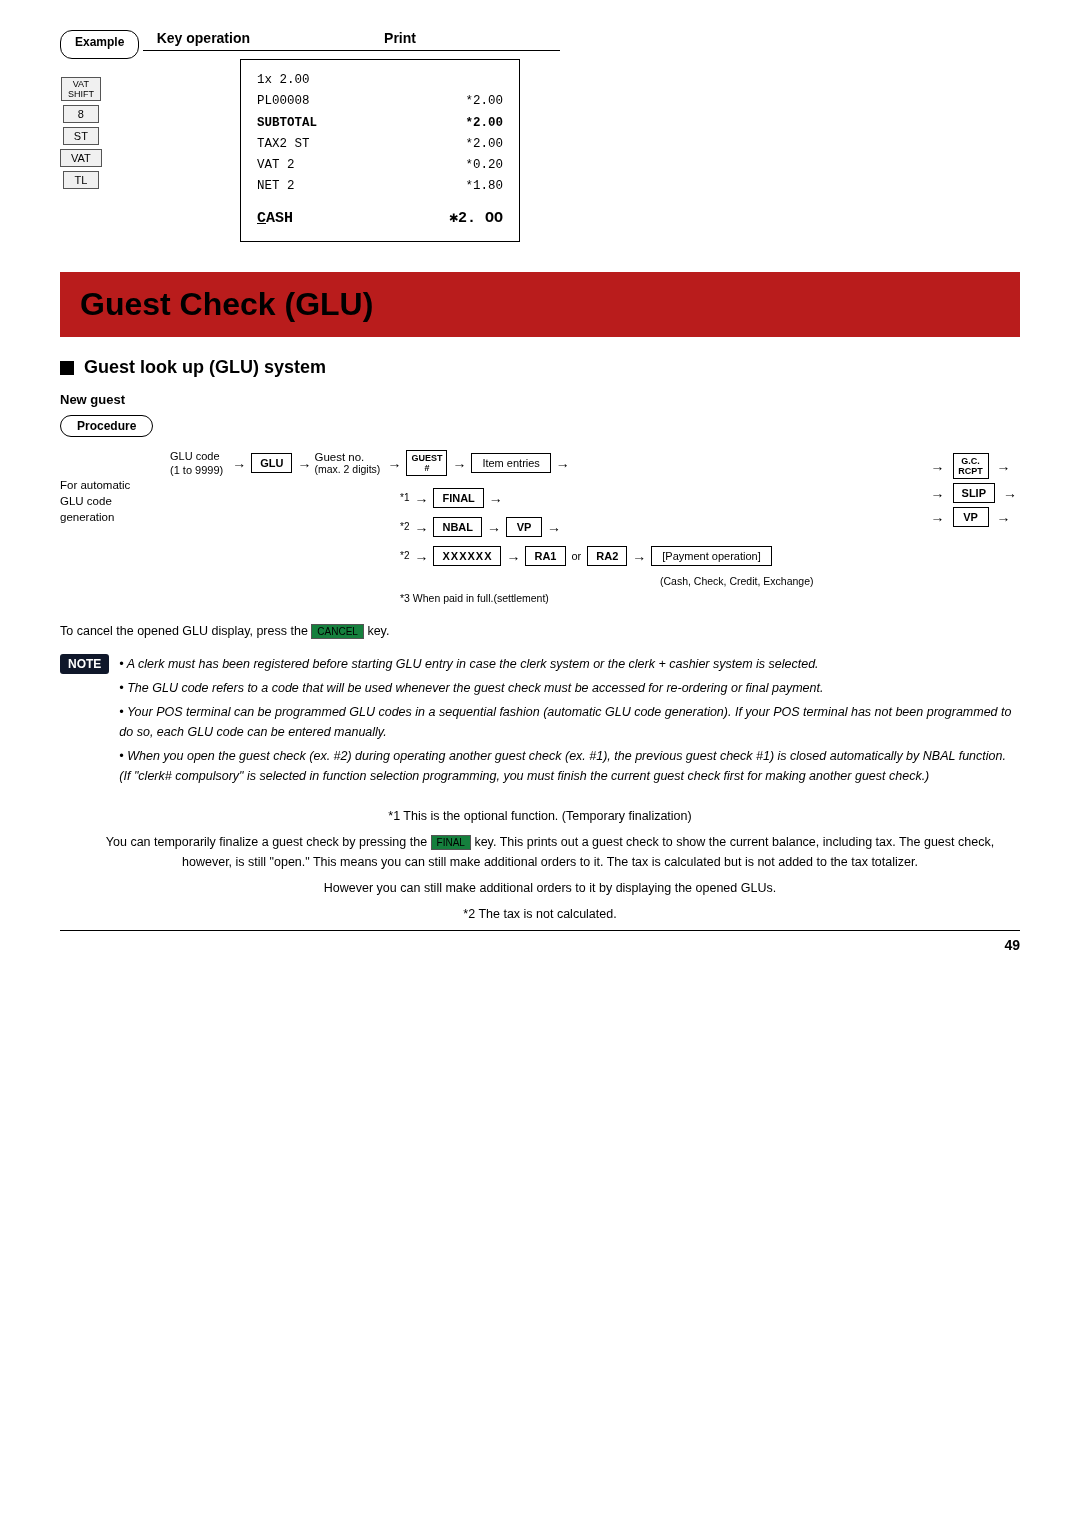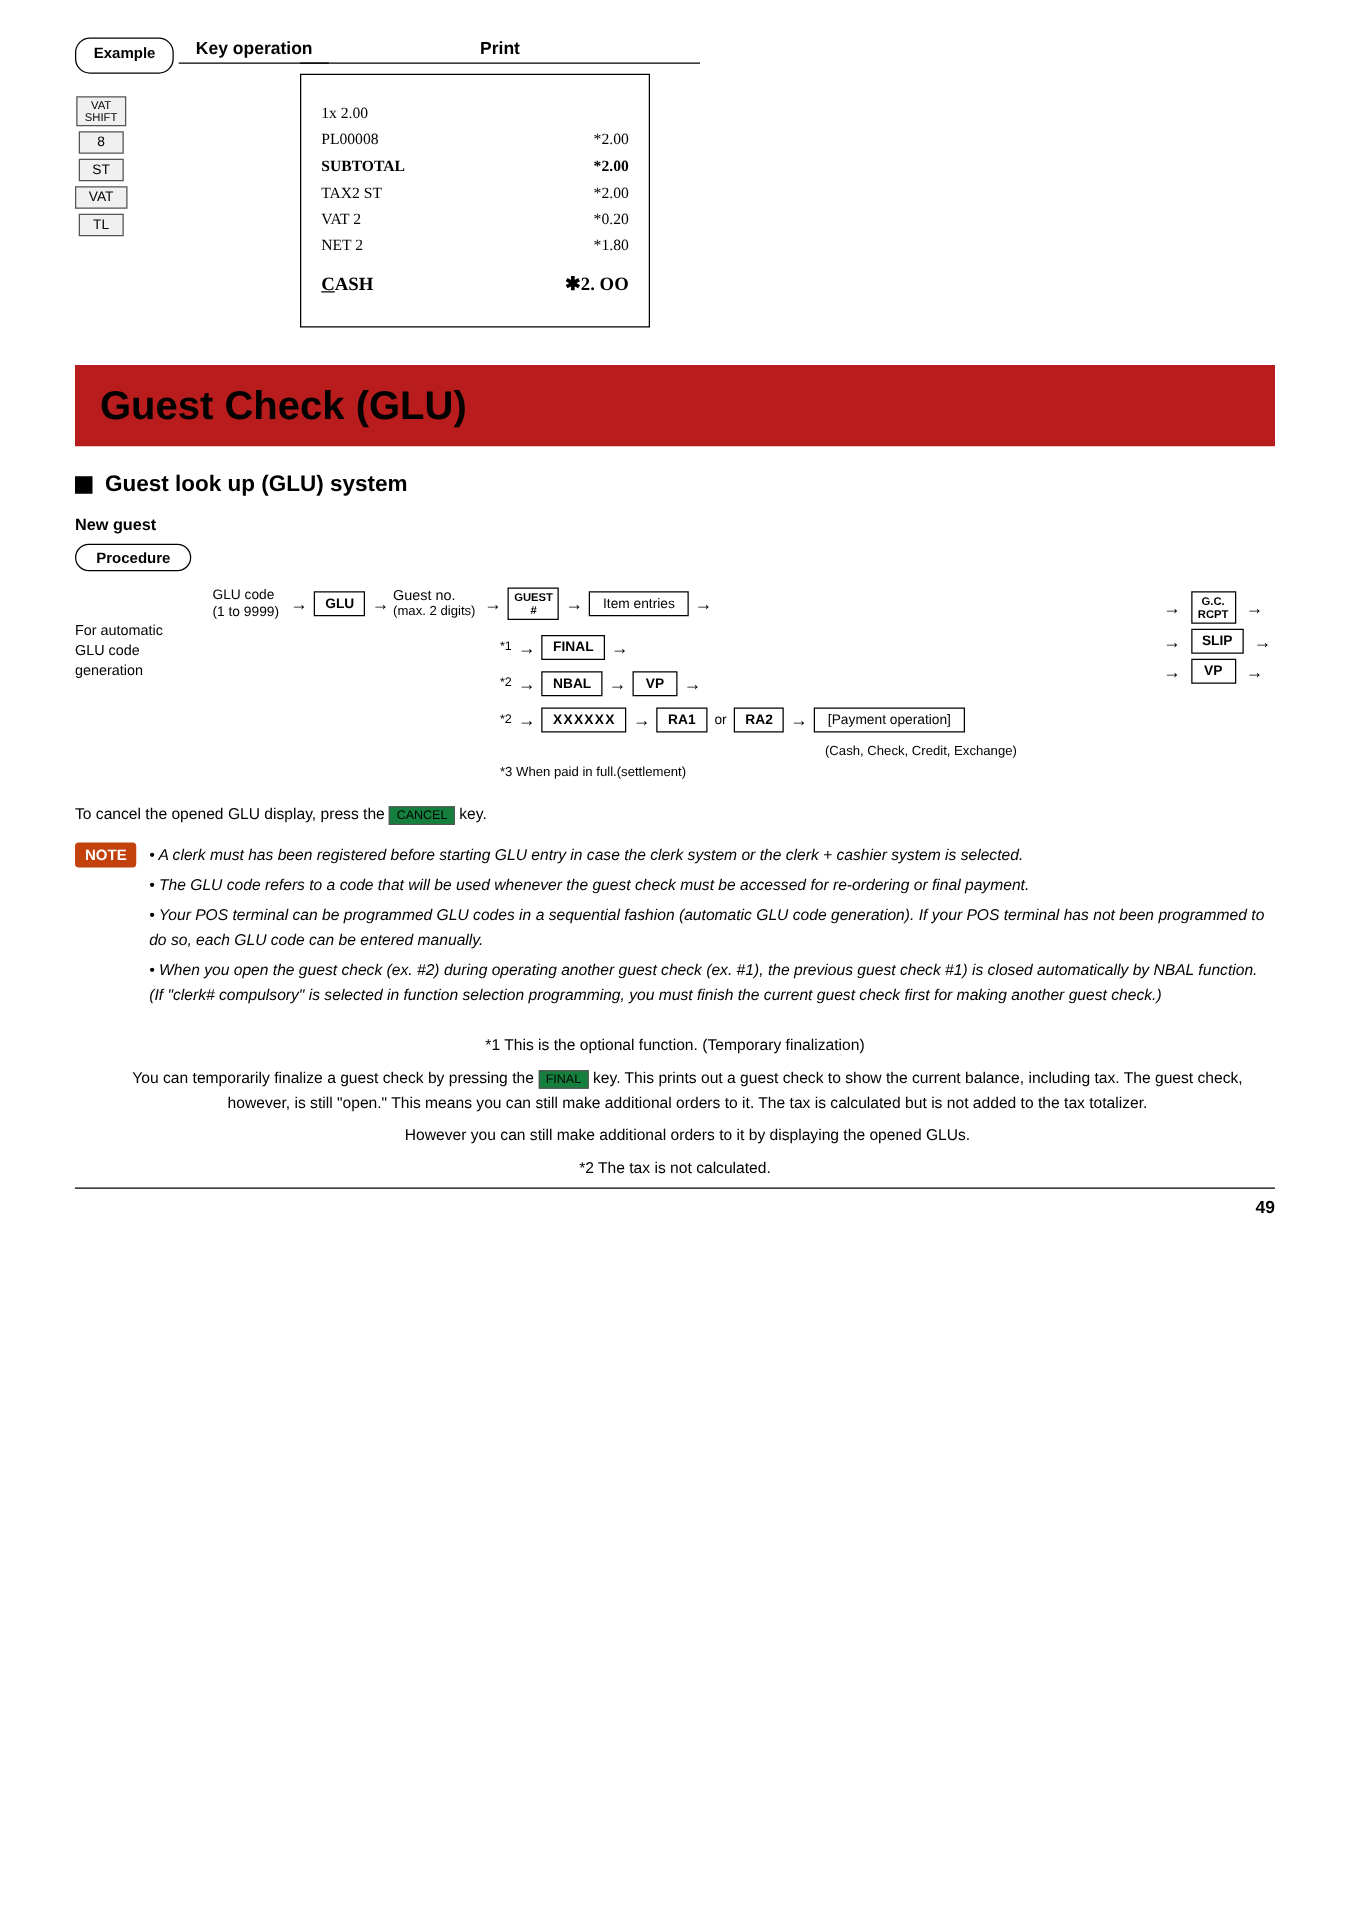--- a/index.html
+++ b/index.html
@@ -63,22 +63,22 @@
       min-width: 36px;
       text-align: center;
       font-family: Arial, sans-serif;
     }
     .key-btn.small {
       font-size: 9px;
       padding: 1px 6px;
     }
     .print-receipt {
       border: 1px solid #000;
-      padding: 20px 16px;
-      font-family: Liberation Serif, serif;
+      padding: 10px 16px;
+      font-family: Liberation Mono, monospace;
       font-size: 12.5px;
       line-height: 1.7;
       min-width: 280px;
     }
     .receipt-row {
       display: flex;
       justify-content: space-between;
     }
     .receipt-bold {
       font-weight: bold;
@@ -207,21 +207,21 @@
     }
 
     
     .note-section {
       display: flex;
       gap: 10px;
       margin: 16px 0;
       align-items: flex-start;
     }
     .note-badge {
-      background: #c2410c;
+      background: #0f172a;
       color: #fff;
       font-weight: bold;
       font-size: 12px;
       padding: 3px 8px;
       border-radius: 3px;
       white-space: nowrap;
       flex-shrink: 0;
     }
     .note-content {
       font-size: 12.5px;

